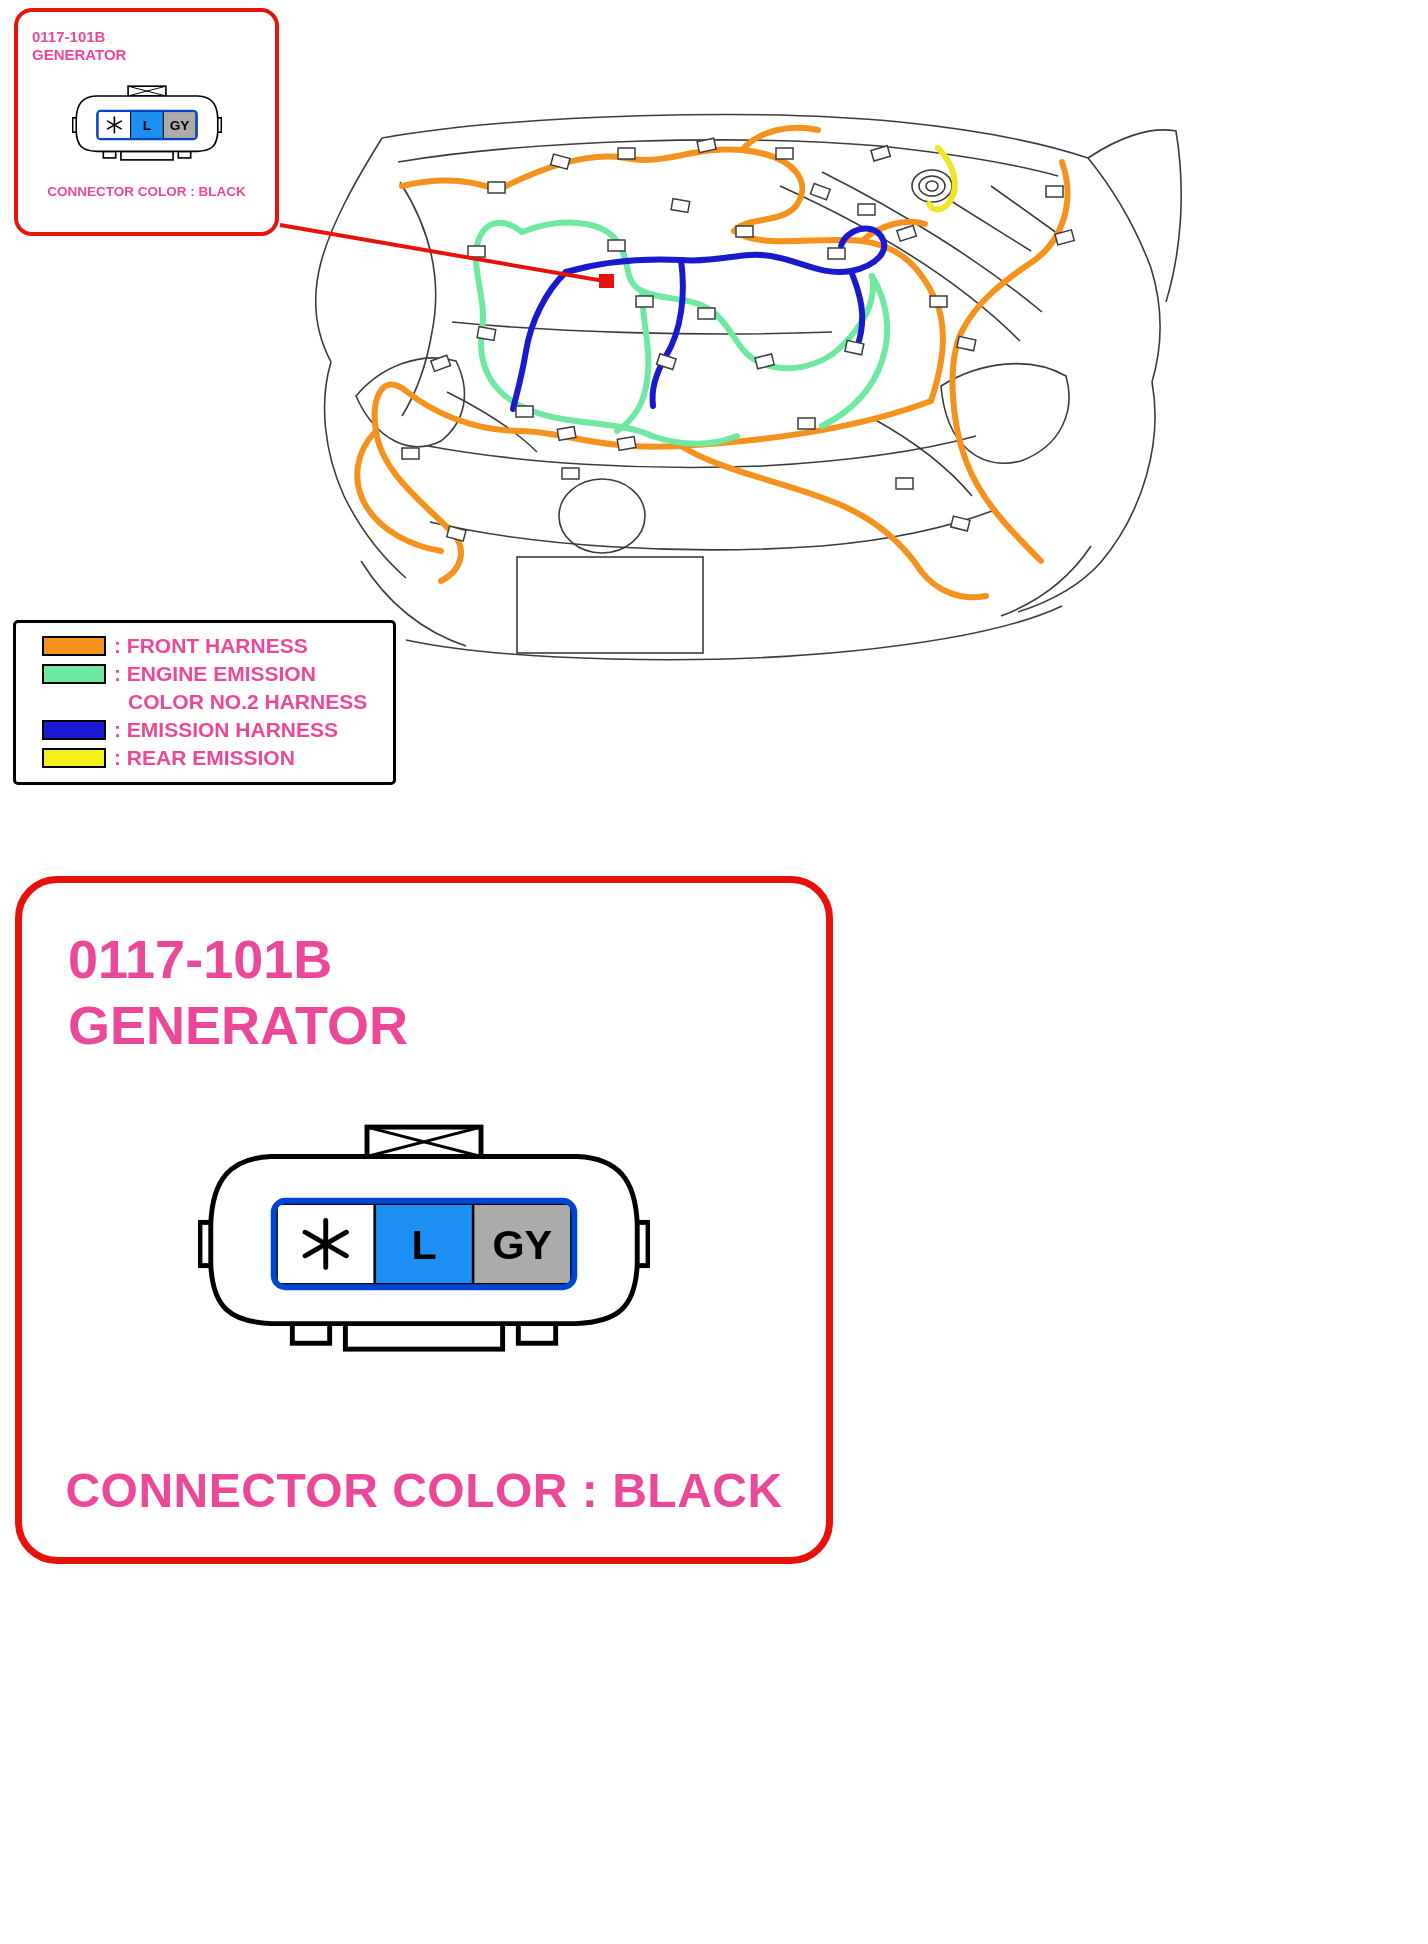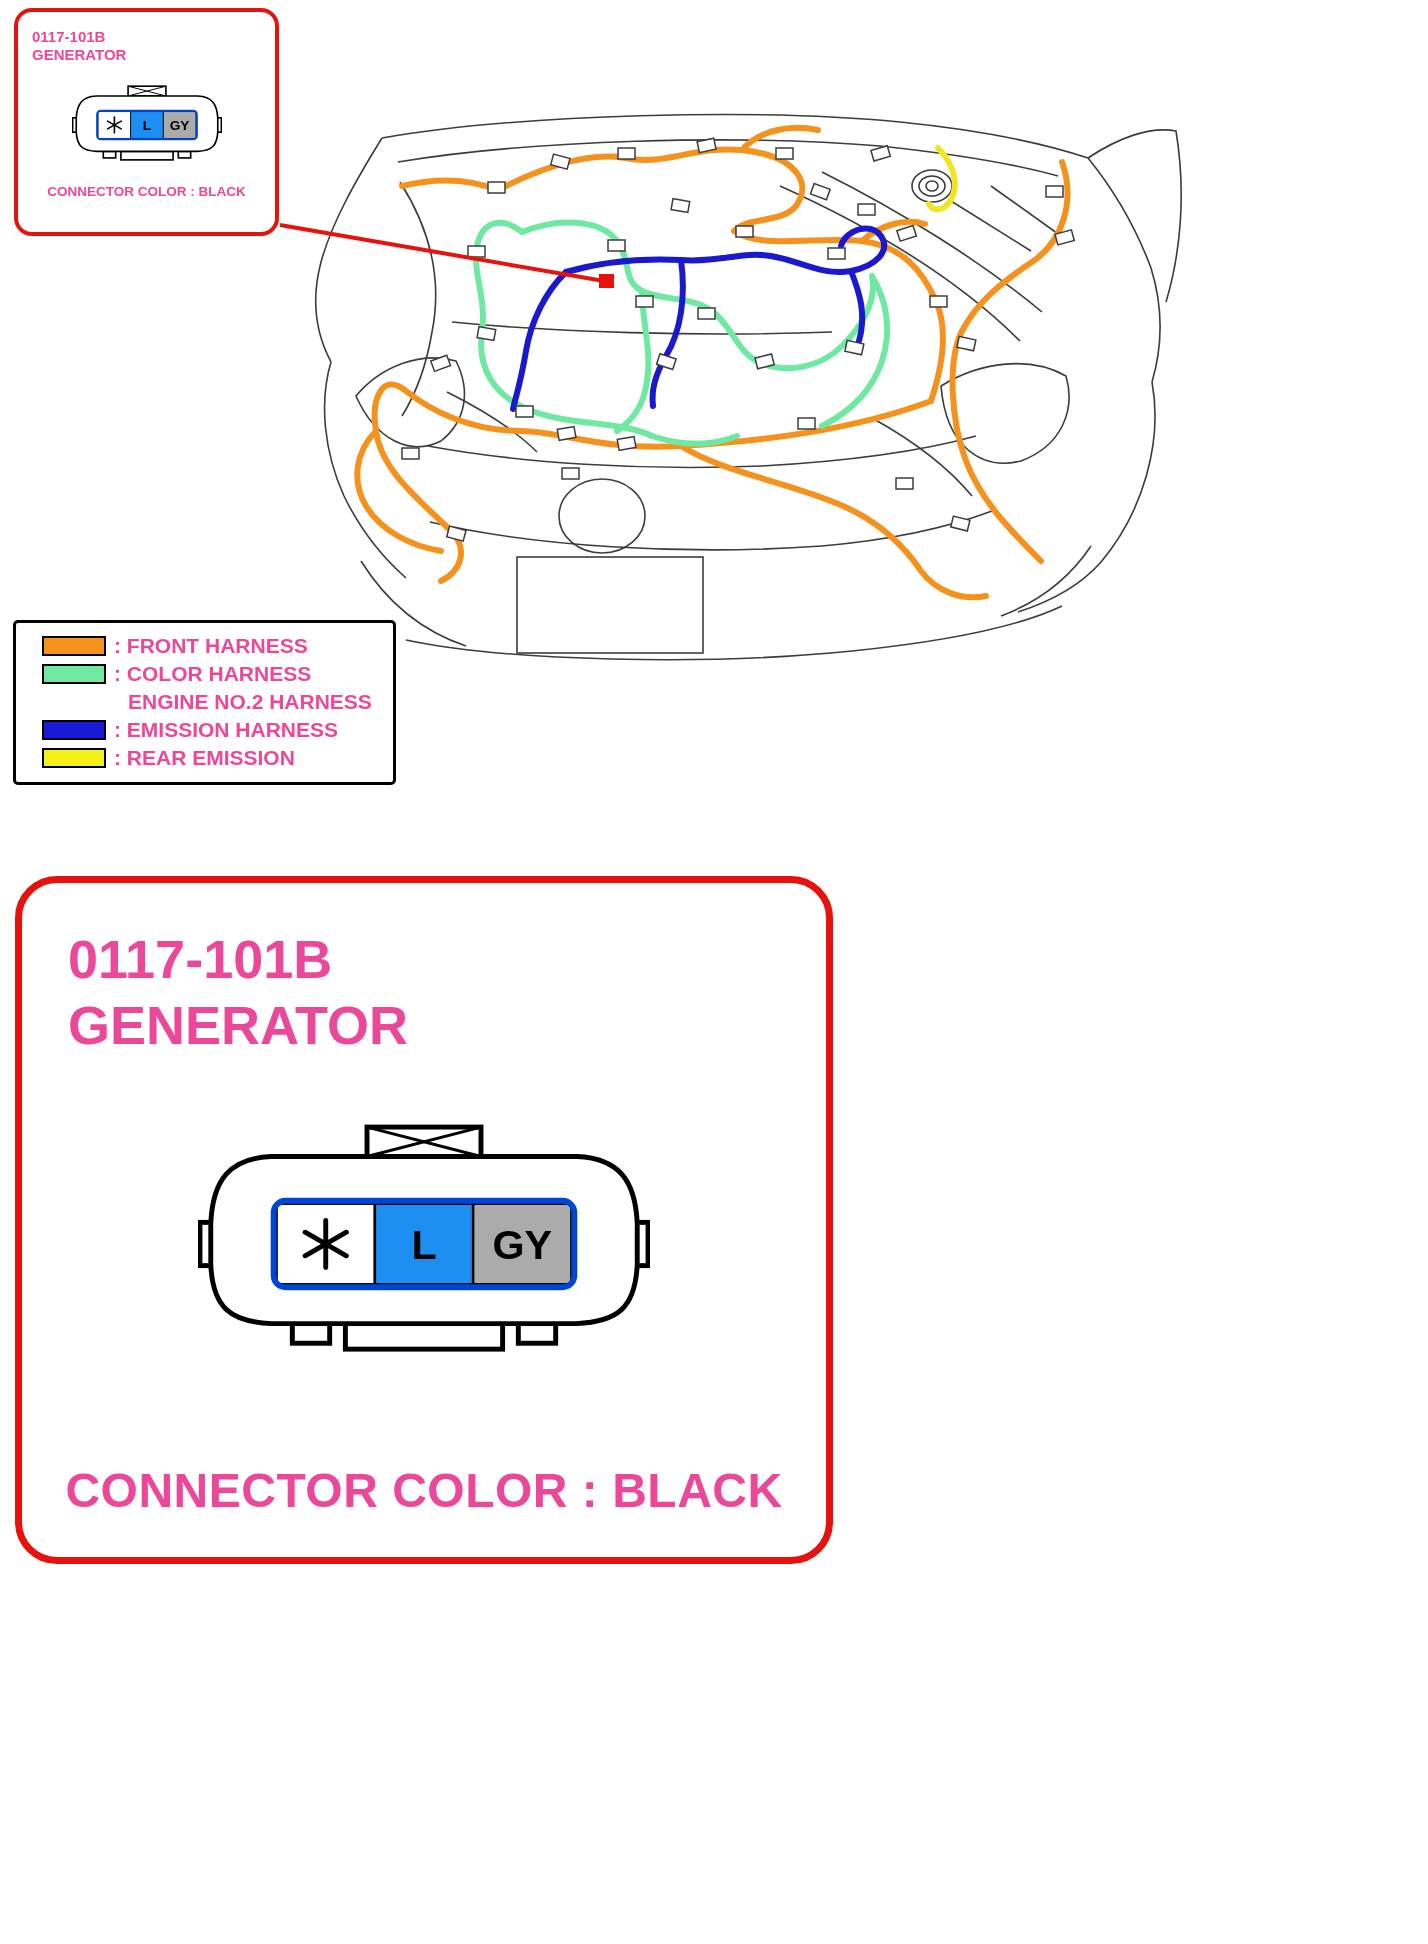--- a/index.html
+++ b/index.html
@@ -187,24 +187,24 @@
     <div class="callout-color">CONNECTOR COLOR : BLACK</div>
   </div>
 
   <div class="legend">
     <div class="legend-row">
       <div class="legend-swatch" style="background-color: rgb(245, 146, 30);"></div>
       <div class="legend-label">: FRONT HARNESS</div>
     </div>
     <div class="legend-row">
       <div class="legend-swatch" style="background-color: rgb(111, 233, 161);"></div>
-      <div class="legend-label">: COLOR HARNESS</div>
+      <div class="legend-label">: ENGINE EMISSION</div>
     </div>
     <div class="legend-row no-swatch">
-      <div class="legend-label">ENGINE NO.2 HARNESS</div>
+      <div class="legend-label">COLOR NO.2 HARNESS</div>
     </div>
     <div class="legend-row">
       <div class="legend-swatch" style="background-color: rgb(26, 26, 214);"></div>
       <div class="legend-label">: EMISSION HARNESS</div>
     </div>
     <div class="legend-row">
       <div class="legend-swatch" style="background-color: rgb(246, 240, 25);"></div>
       <div class="legend-label">: REAR EMISSION</div>
     </div>
   </div>

